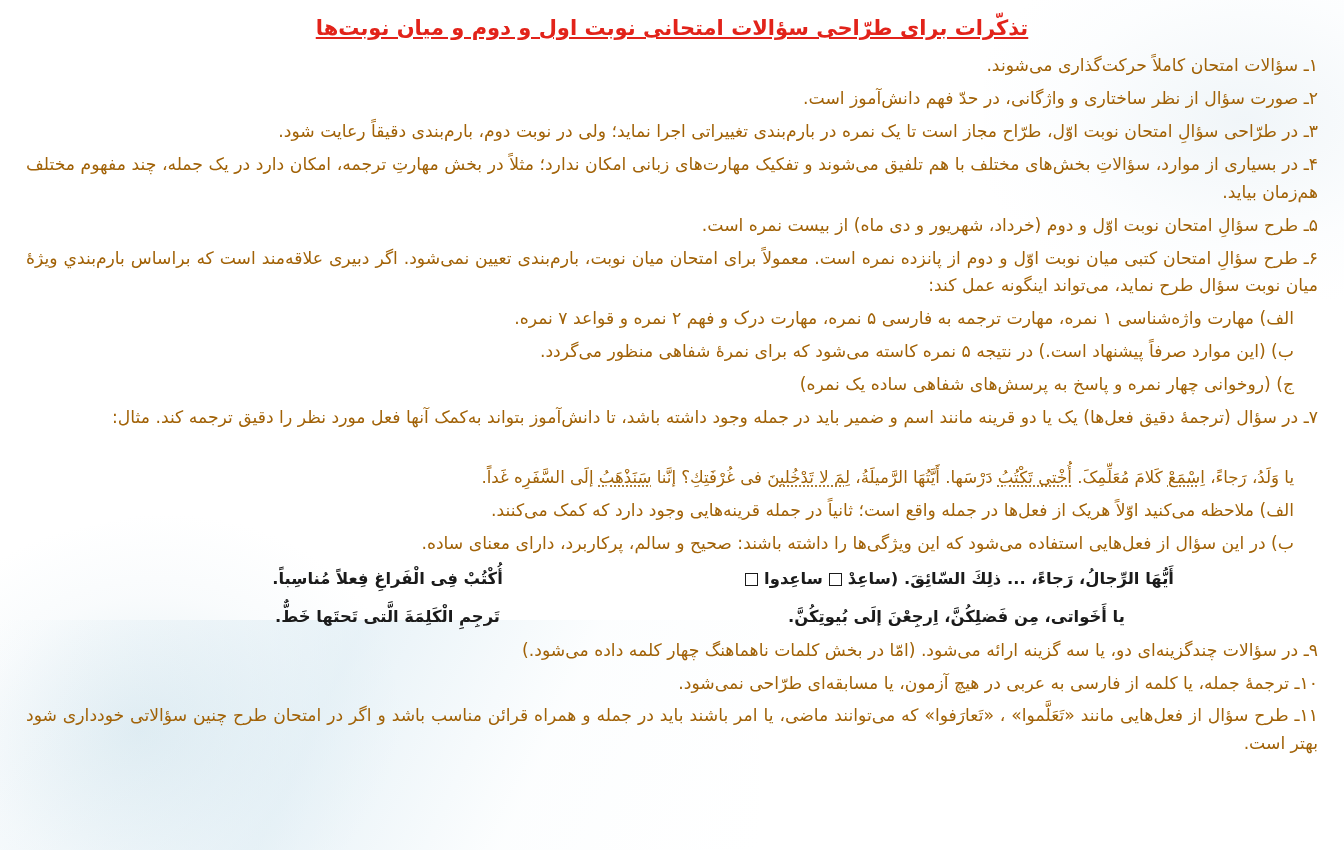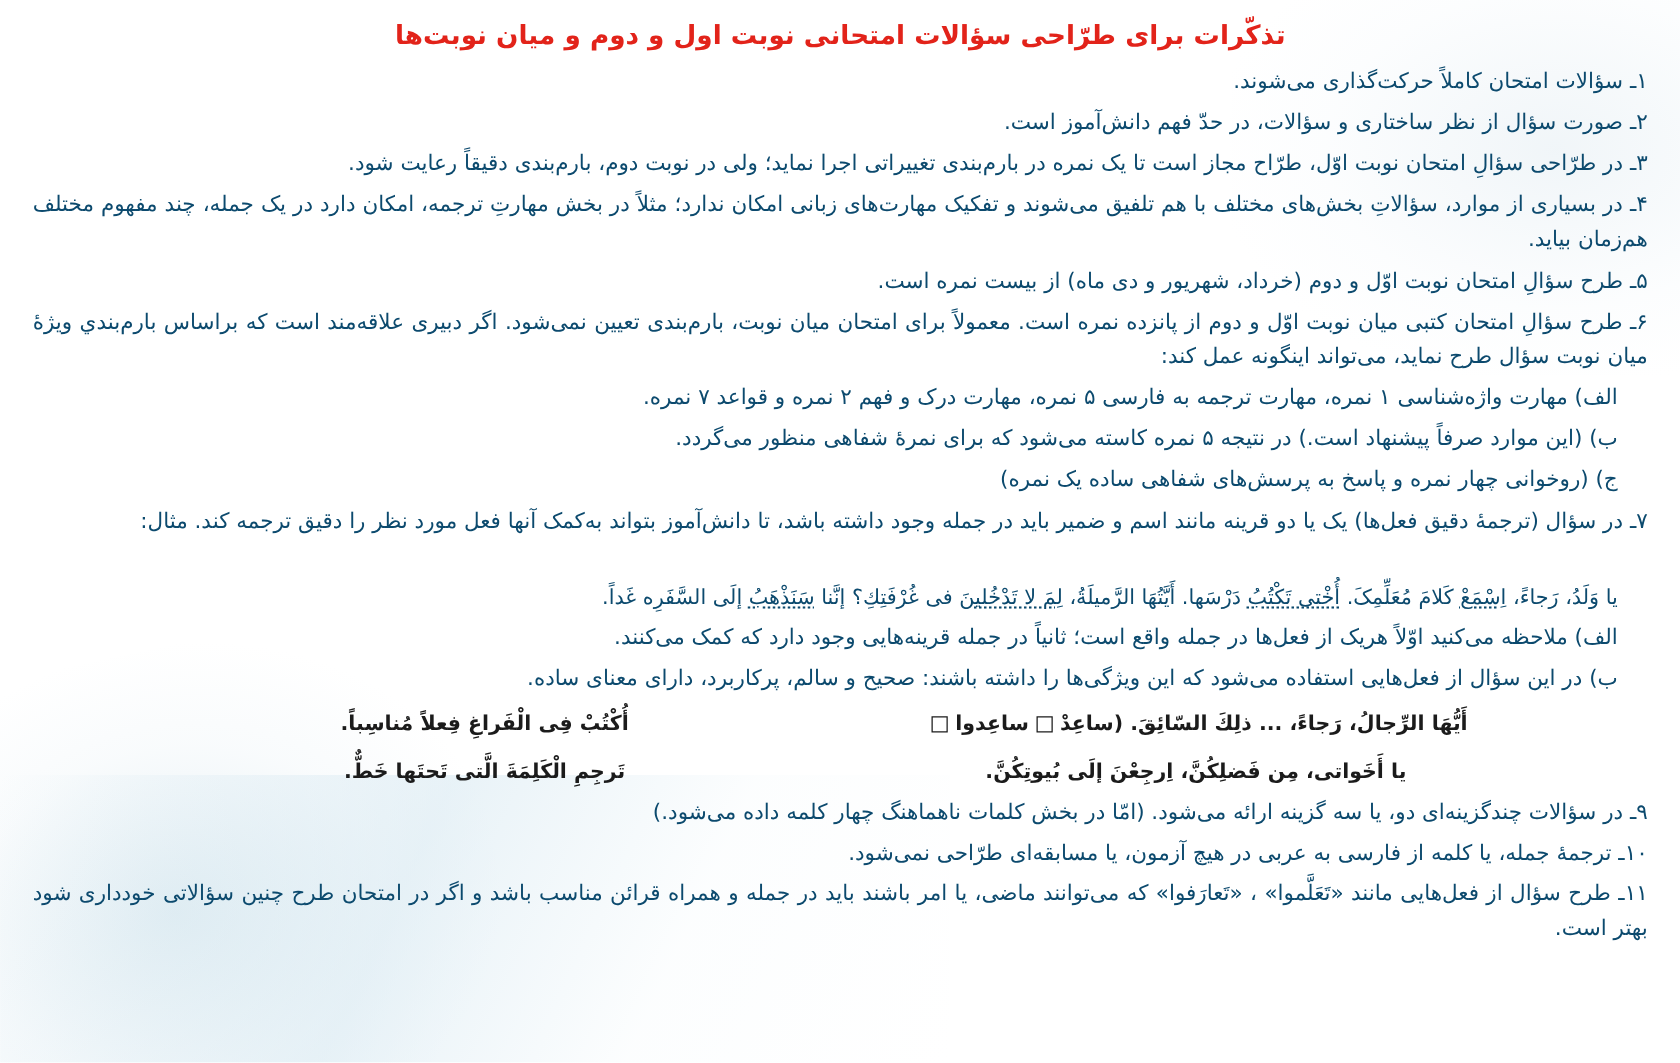--- a/index.html
+++ b/index.html
@@ -55,24 +55,25 @@
   }
 
   .doc-title {
     color: #e2231a;
     font-weight: bold;
     font-size: 21px;
     text-align: center;
     letter-spacing: 0;
     margin: 4px 0 10px 0;
     line-height: 1.35;
+    text-decoration: underline;
   }
 
   .para {
-    color: #0c4a6e;
+    color: #a16207;
     font-size: 17.2px;
     line-height: 1.62;
     margin: 0 0 5px 0;
     text-align: justify;
     text-justify: inter-word;
   }
 
   .indent-1 { margin-right: 24px; }
 
   .arabic {
@@ -122,21 +123,21 @@
 
 <div class="bg-wash-right"></div>
 <div class="bg-wash-left"></div>
 <div class="bg-streak"></div>
 
 <div class="page">
 
   <div class="doc-title">تذکّرات برای طرّاحی سؤالات امتحانی نوبت اول و دوم و میان نوبت‌ها</div>
 
   <p class="para">۱ـ سؤالات امتحان کاملاً حرکت‌گذاری می‌شوند.</p>
-  <p class="para">۲ـ صورت سؤال از نظر ساختاری و سؤالات، در حدّ فهم دانش‌آموز است.</p>
+  <p class="para">۲ـ صورت سؤال از نظر ساختاری و واژگانی، در حدّ فهم دانش‌آموز است.</p>
   <p class="para">۳ـ در طرّاحی سؤالِ امتحان نوبت اوّل، طرّاح مجاز است تا یک نمره در بارم‌بندی تغییراتی اجرا نماید؛ ولی در نوبت دوم، بارم‌بندی دقیقاً رعایت شود.</p>
   <p class="para">۴ـ در بسیاری از موارد، سؤالاتِ بخش‌های مختلف با هم تلفیق می‌شوند و تفکیک مهارت‌های زبانی امکان ندارد؛ مثلاً در بخش مهارتِ ترجمه، امکان دارد در یک جمله، چند مفهوم مختلف هم‌زمان بیاید.</p>
   <p class="para">۵ـ طرح سؤالِ امتحان نوبت اوّل و دوم (خرداد، شهریور و دی ماه) از بیست نمره است.</p>
   <p class="para">۶ـ طرح سؤالِ امتحان کتبی میان نوبت اوّل و دوم از پانزده نمره است. معمولاً برای امتحان میان نوبت، بارم‌بندی تعیین نمی‌شود. اگر دبیری علاقه‌مند است که براساس بارم‌بندي ویژۀ میان نوبت سؤال طرح نماید، می‌تواند اینگونه عمل کند:</p>
 
   <p class="para indent-1">الف) مهارت واژه‌شناسی ۱ نمره، مهارت ترجمه به فارسی ۵ نمره، مهارت درک و فهم ۲ نمره و قواعد ۷ نمره.</p>
   <p class="para indent-1">ب) (این موارد صرفاً پیشنهاد است.) در نتیجه ۵ نمره کاسته می‌شود که برای نمرۀ شفاهی منظور می‌گردد.</p>
   <p class="para indent-1">ج) (روخوانی چهار نمره و پاسخ به پرسش‌های شفاهی ساده یک نمره)</p>
 
   <p class="para">۷ـ در سؤال (ترجمۀ دقیق فعل‌ها) یک یا دو قرینه مانند اسم و ضمیر باید در جمله وجود داشته باشد، تا دانش‌آموز بتواند به‌کمک آنها فعل مورد نظر را دقیق ترجمه کند. مثال:</p>

